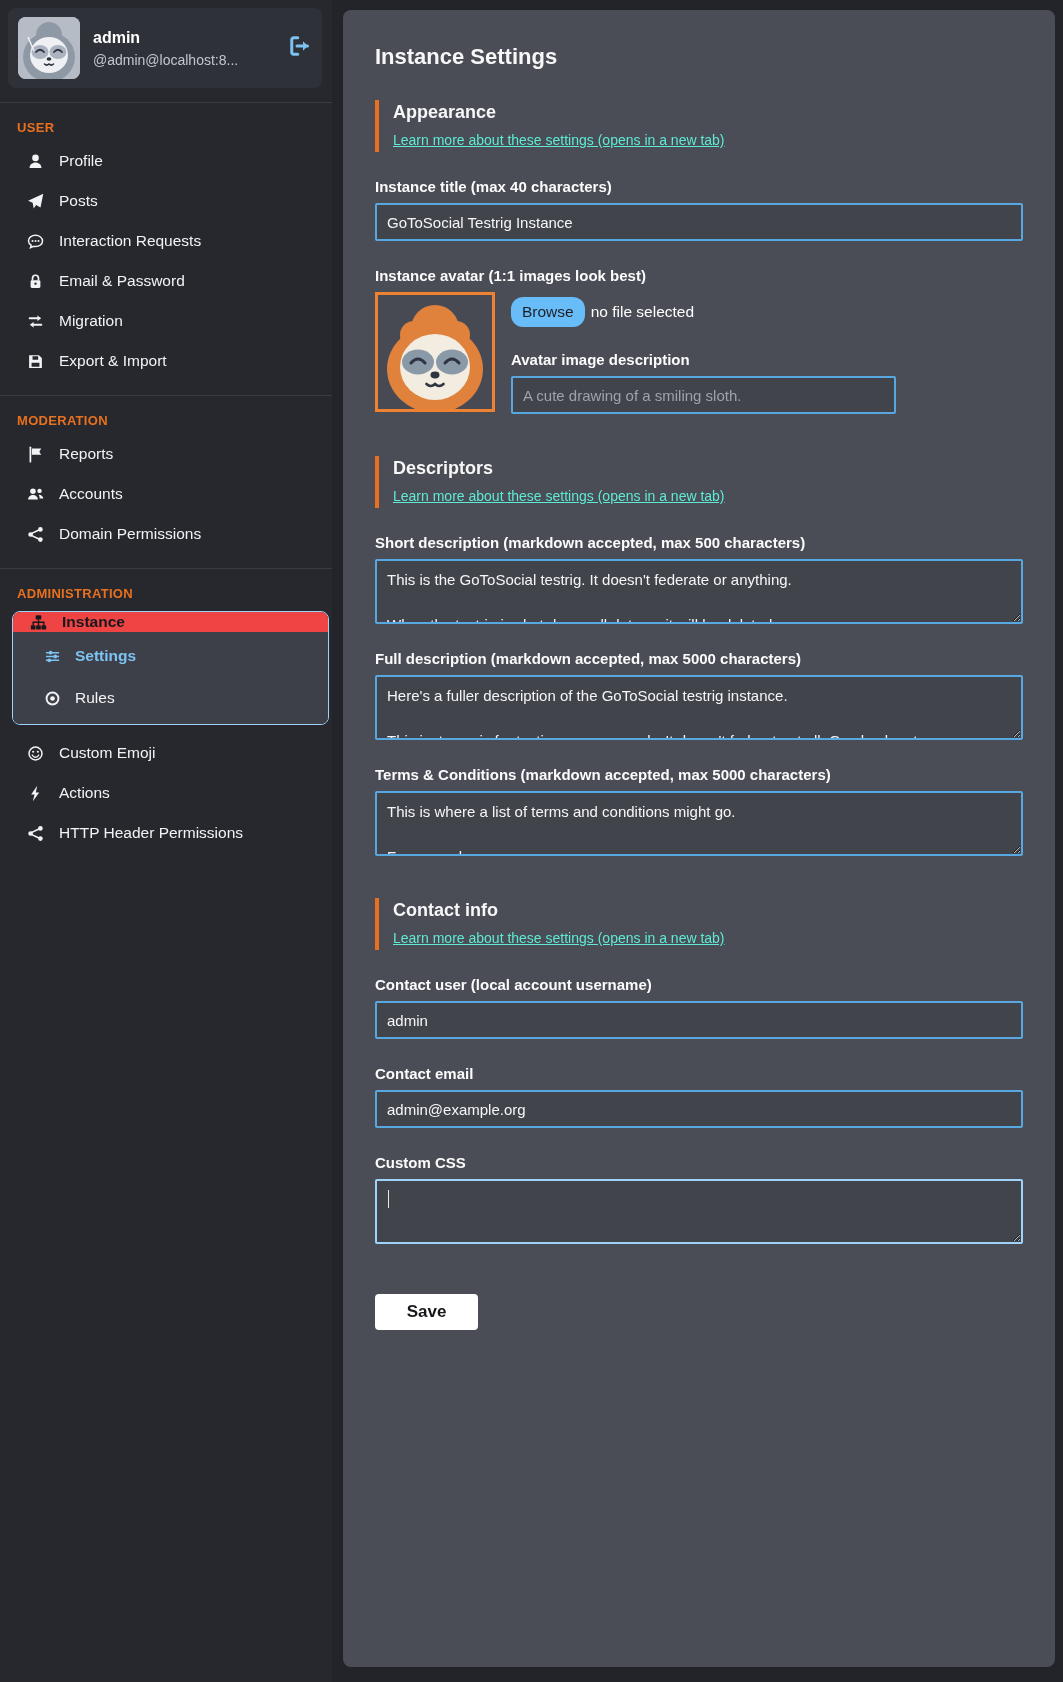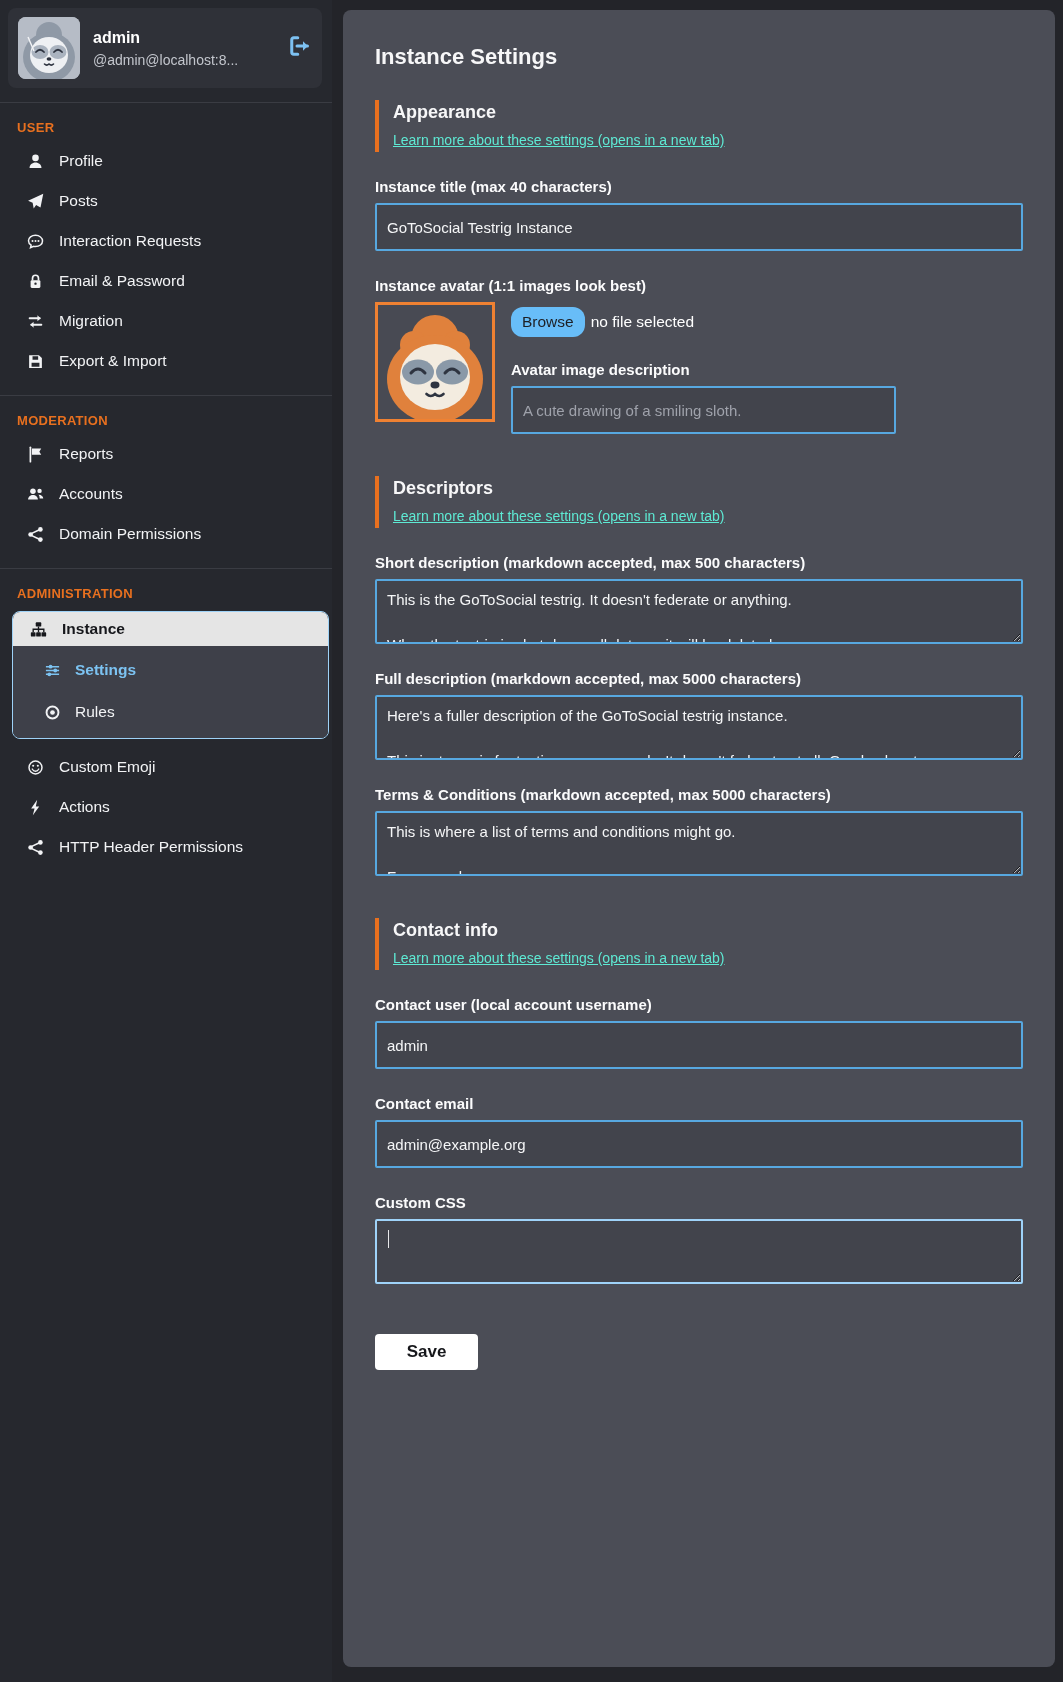--- a/index.html
+++ b/index.html
@@ -26,21 +26,21 @@
   .nav-label { color:#e8701f; font-size:13px; font-weight:bold; padding:17px 17px 6px; letter-spacing:.3px; }
   .nav-item {
     display:flex; align-items:center; gap:15px; padding:11px 26px;
     font-size:15.5px; color:#f2f3f5; cursor:pointer;
   }
   .nav-item .ic, .nav-subitem .ic { width:18px; display:flex; justify-content:center; flex-shrink:0; }
   .nav-group {
     margin:4px 3px 8px 12px; border:1px solid #9ed2f7; border-radius:8px; overflow:hidden;
   }
   .nav-item.active-parent {
-    background:#e5e5e5; color:#17181c; font-weight:bold; padding:8px 16px;
+    background:#ef4444; color:#17181c; font-weight:bold; padding:1px 16px;
   }
   .nav-subitems { background:#3e4049; padding:3px 0 5px; }
   .nav-subitem {
     display:flex; align-items:center; gap:14px; padding:12px 16px 12px 30px;
     font-size:15.5px; color:#f2f3f5; cursor:pointer;
   }
   .nav-subitem.active { color:#7cc3f2; font-weight:bold; }
   
   .main-wrap { flex:1; padding:10px 8px 15px 11px; }
   .panel {
@@ -49,21 +49,21 @@
   }
   h1 { font-size:22px; font-weight:bold; margin:6px 0 30px; }
   .section-head { border-left:4px solid #e8701f; padding:2px 0 3px 14px; margin:42px 0 26px; }
   .section-head.first { margin-top:14px; }
   .section-head h2 { font-size:18px; font-weight:bold; margin-bottom:8px; }
   .learn-link { color:#5eead4; font-size:14px; text-decoration:underline; cursor:pointer; }
   .field { margin-bottom:26px; }
   .field-label { display:block; font-weight:bold; font-size:15px; margin-bottom:8px; color:#fbfbfc; }
   .tinput {
     width:100%; background:#42444c; border:2px solid #57a8e0; border-radius:2px;
-    color:#f5f6f7; font-size:15px; font-family:inherit; padding:6px 10px; height:48px;
+    color:#f5f6f7; font-size:15px; font-family:inherit; padding:6px 10px; height:38px;
   }
   textarea.tinput { height:auto; line-height:1.5; padding:8px 10px; display:block; resize:both; }
   .tinput::placeholder { color:#9fa2ab; opacity:1; }
   .ta-short { height:146px; }
   .ta-mid { height:142px; overflow:hidden; }
   .ta-terms { height:146px; }
   .ta-css { height:292px; border-color:#9fd3f9; font-family:"DejaVu Sans Mono", monospace; }
   .avatar-row { display:flex; gap:16px; }
   .instance-avatar {
     width:120px; height:120px; border:3px solid #ef8132; flex-shrink:0;

